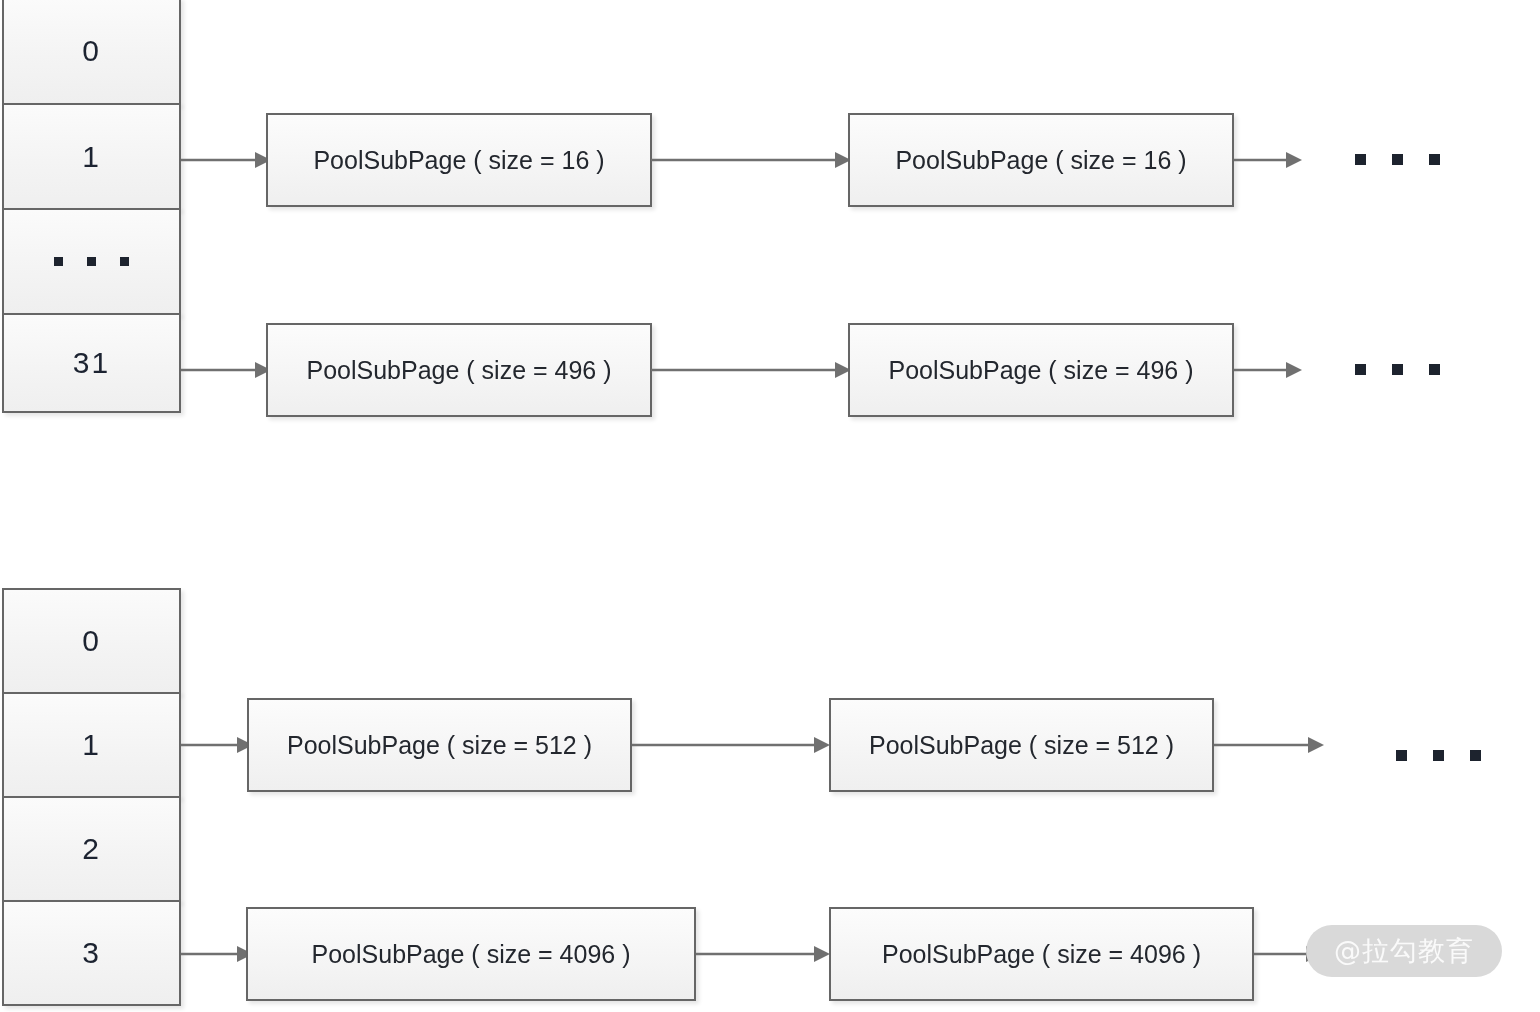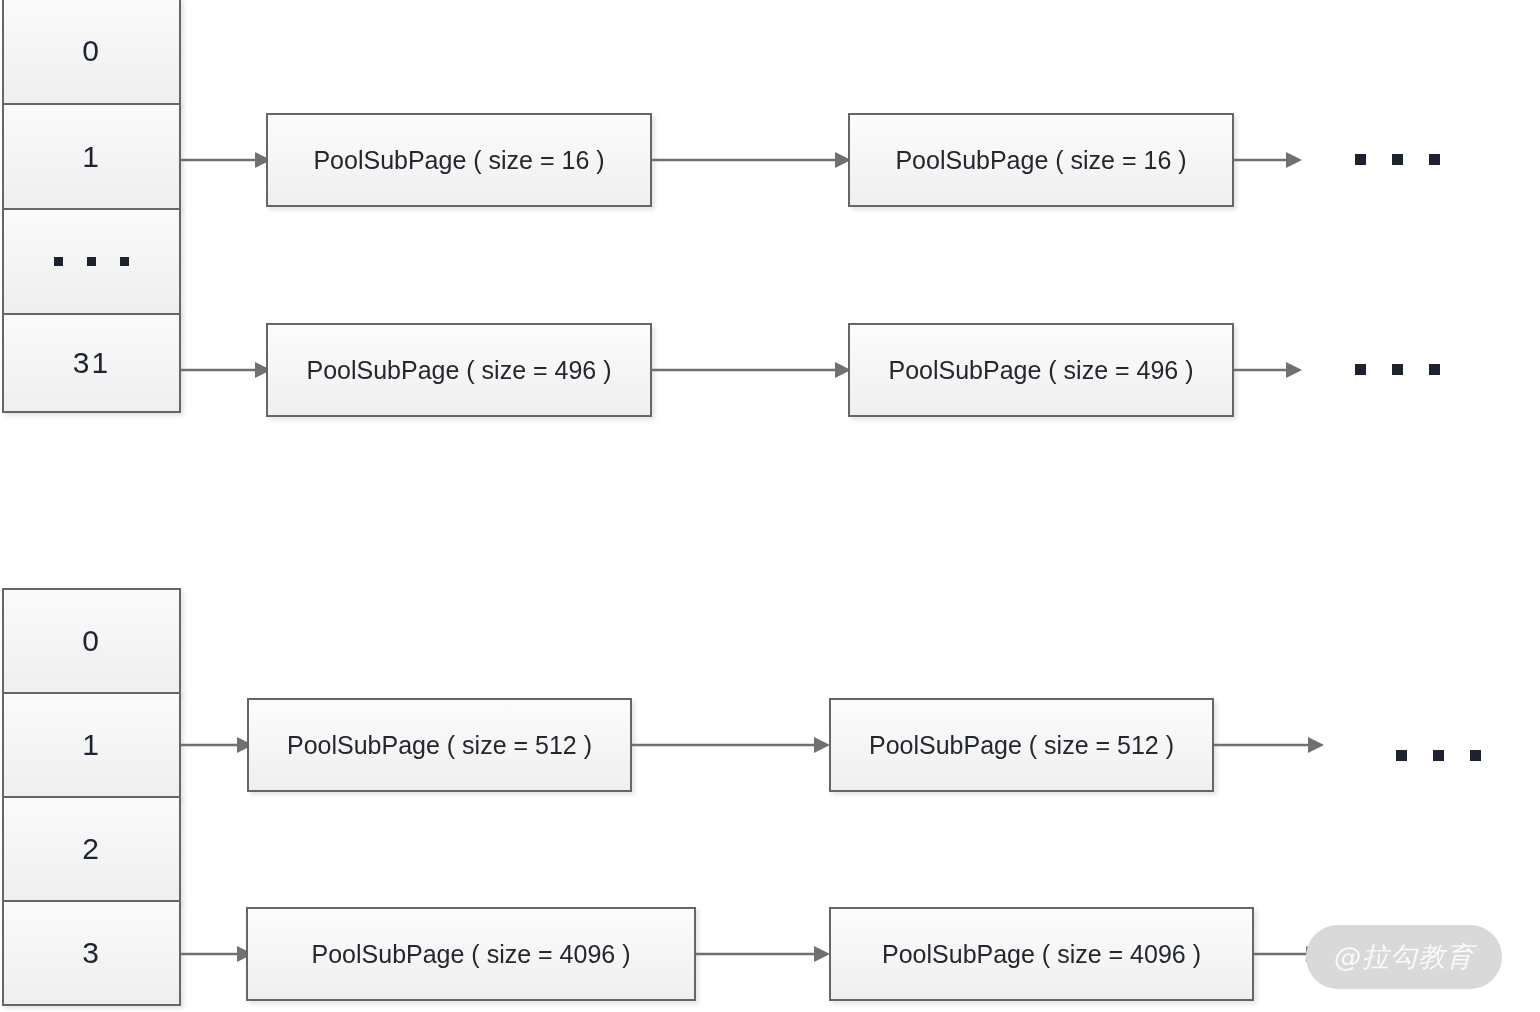--- a/index.html
+++ b/index.html
@@ -245,17 +245,17 @@
 
   <div class="node" style="left:829px; top:907px; width:425px; height:94px;">
     <span>PoolSubPage ( size = 4096 )</span>
   </div>
 
   <svg class="edge" style="left:1254px; top:934px; width:68px; height:40px;" viewBox="0 0 68 40">
     <line x1="0" y1="20" x2="52" y2="20"></line>
     <polygon points="52,12 68,20 52,28"></polygon>
   </svg>
 
-  <div id="watermark" style="left:1306px; top:925px; width:196px; height:64px;font-style:italic;">
+  <div id="watermark" style="left:1306px; top:925px; width:196px; height:52px;">
     <span>@拉勾教育</span>
   </div>
 
 </div>
 
 </body></html>

